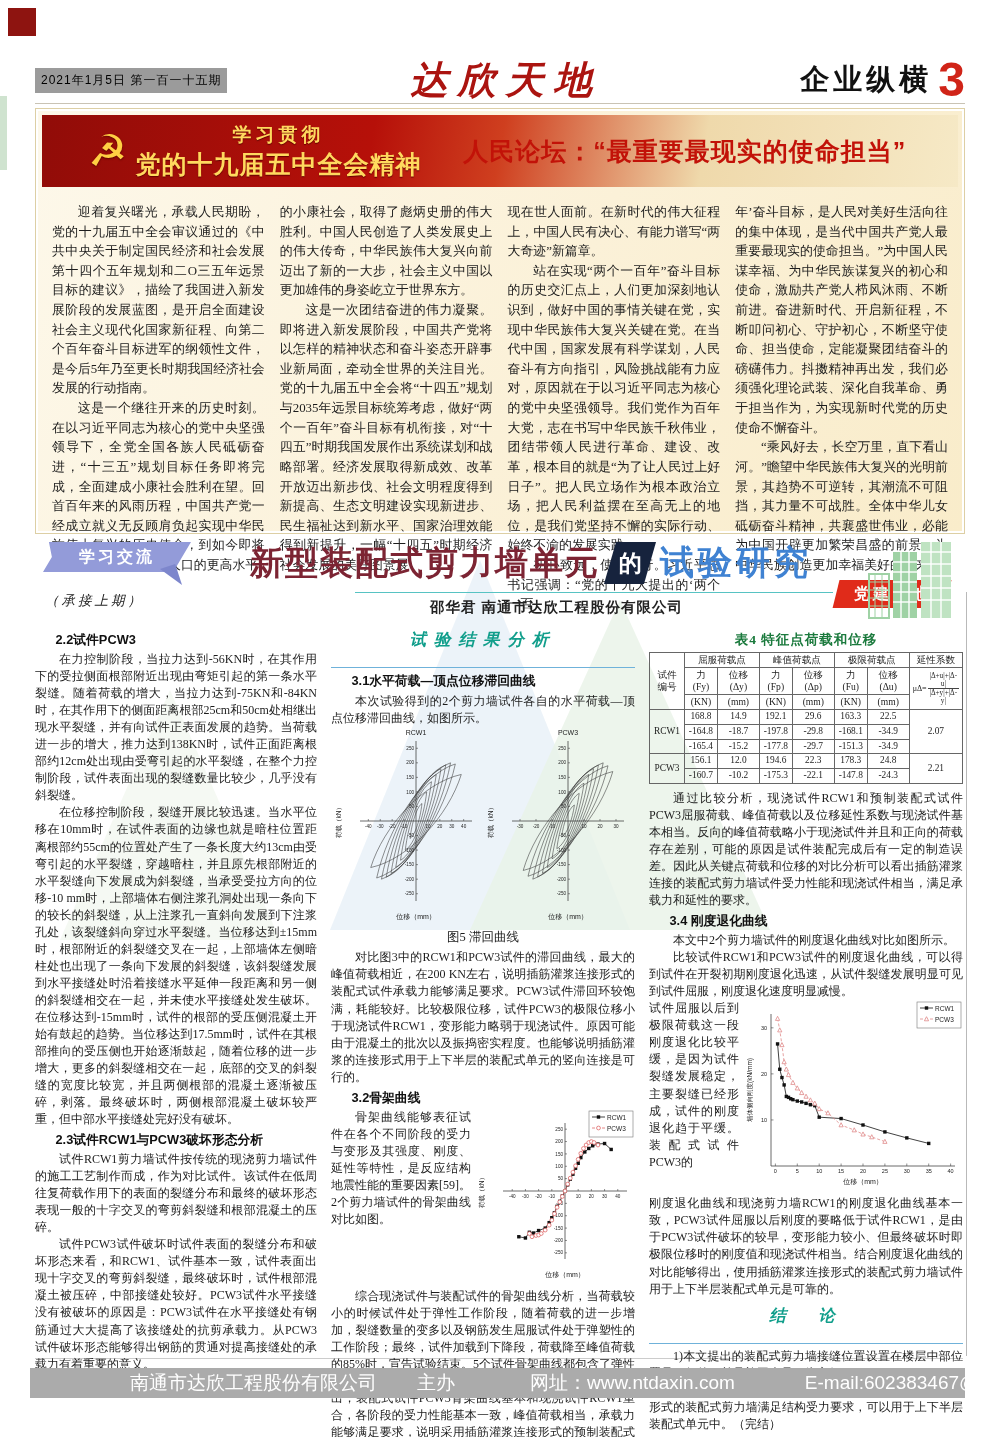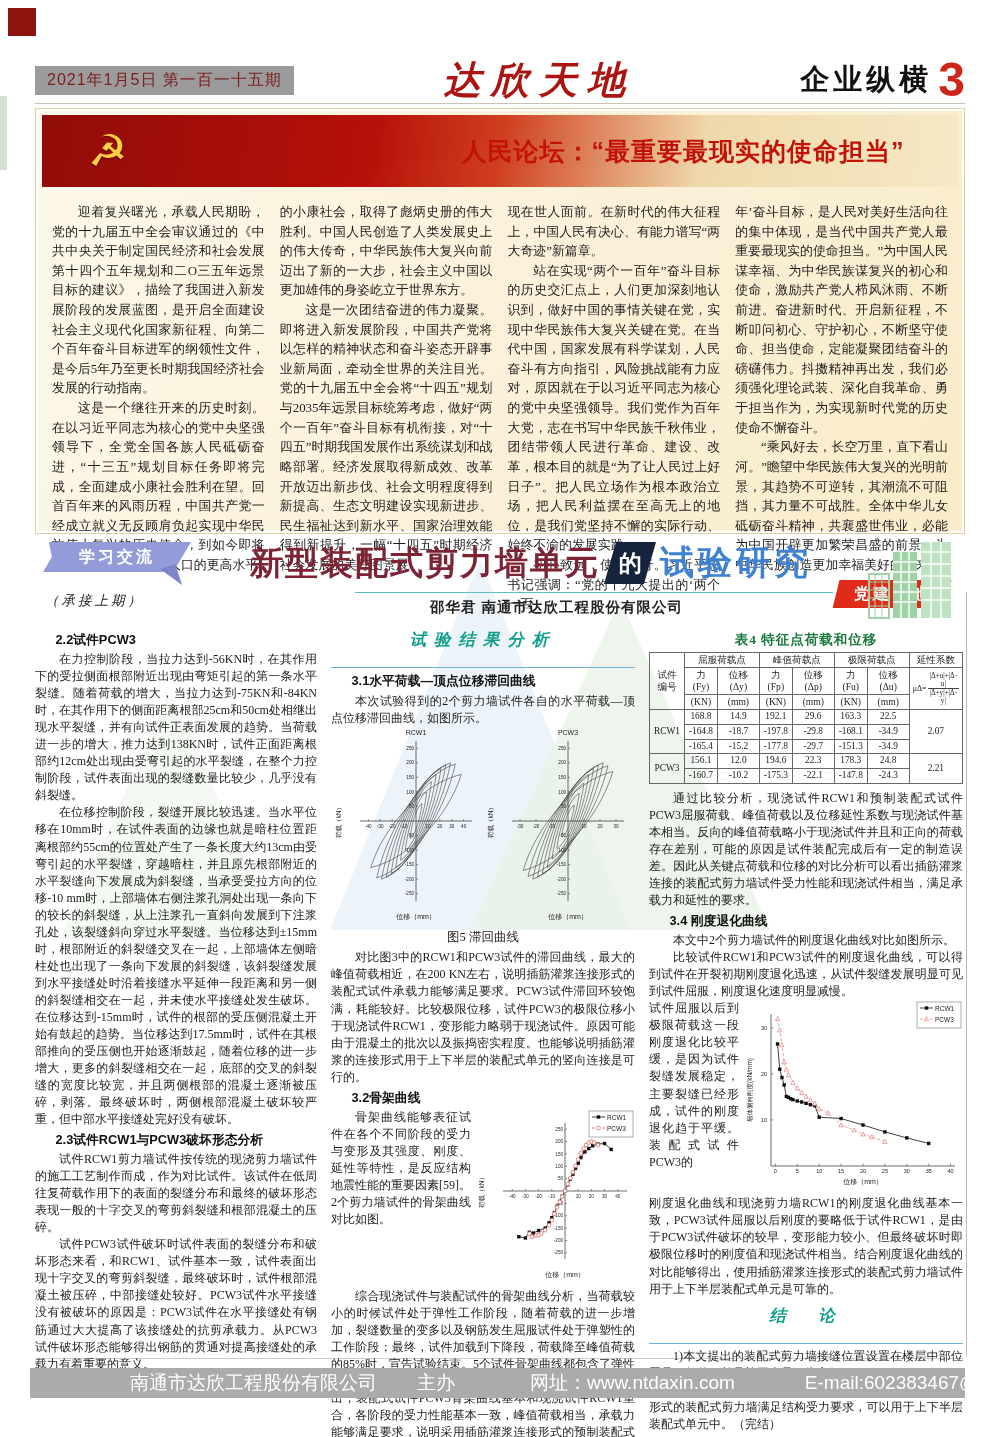--- a/index.html
+++ b/index.html
@@ -10,21 +10,21 @@
   
   .corner-red{position:absolute;left:8px;top:8px;width:28px;height:28px;background:#8e1410;}
   .left-strip{position:absolute;left:0;top:96px;width:7px;height:74px;background:#cfe3cf;}
   .wm{position:absolute;z-index:0;}
   .wm-t1{left:330px;top:560px;width:0;height:0;border-left:150px solid transparent;border-right:150px solid transparent;border-bottom:370px solid #e7f0f7;opacity:.8;}
   .wm-t2{left:470px;top:600px;width:0;height:0;border-left:150px solid transparent;border-right:150px solid transparent;border-bottom:330px solid #e9f3e7;opacity:.8;}
   .wm-t3{left:60px;top:690px;width:0;height:0;border-left:110px solid transparent;border-right:110px solid transparent;border-bottom:250px solid #f1f6ee;opacity:.7;}
 
   
   .header{position:absolute;left:35px;right:30px;top:60px;height:40px;z-index:2;display:flex;align-items:center;justify-content:space-between;}
-  .date-box{background:#9b9b9b;color:#7f1d1d;font-size:16px;padding:4px 12px;letter-spacing:1px;}
+  .date-box{background:#9b9b9b;color:#000000;font-size:12px;padding:4px 6px;letter-spacing:1px;}
   .masthead{color:#ab1410;font-size:38px;font-weight:bold;font-style:italic;letter-spacing:10px;transform:translateX(-8px);}
   .sec-wrap{display:flex;align-items:center;}
   .section-name{font-size:29px;font-weight:bold;letter-spacing:4px;color:#111;}
   .page-num{color:#d02418;font-size:48px;font-weight:bold;margin-left:6px;line-height:1;}
   .header-rule{position:absolute;left:35px;right:30px;top:103px;border-top:1px solid #c9c3b4;z-index:2;}
 
   
   .article1{position:absolute;left:35px;top:108px;width:928px;height:424px;z-index:1;
             border:1px solid #ddcfa4;background:linear-gradient(115deg,#fdf8ea 0%,#fbf1d8 55%,#f9ecca 100%);
             box-shadow:0 0 0 2px #fff inset;}
@@ -112,20 +112,24 @@
       <span class="section-name">企业纵横</span>
       <span class="page-num">3</span>
     </div>
   </div>
   <div class="header-rule"></div>
 
   <div class="article1">
     <div class="banner hd-sans">
       <div class="banner-left">
         <span class="emblem">☭</span>
+        <div class="banner-left-text">
+          <div class="b1">学习贯彻</div>
+          <div class="b2">党的十九届五中全会精神</div>
+        </div>
       </div>
       <div class="banner-right">
         <span>人民论坛：</span><span>“最重要最现实的使命担当”</span>
       </div>
     </div>
     <div class="cols4">
       <div class="col">
         <p class="art ind">迎着复兴曙光，承载人民期盼，党的十九届五中全会审议通过的《中共中央关于制定国民经济和社会发展第十四个五年规划和二O三五年远景目标的建议》，描绘了我国进入新发展阶段的发展蓝图，是开启全面建设社会主义现代化国家新征程、向第二个百年奋斗目标进军的纲领性文件，是今后5年乃至更长时期我国经济社会发展的行动指南。</p>
         <p class="art ind">这是一个继往开来的历史时刻。在以习近平同志为核心的党中央坚强领导下，全党全国各族人民砥砺奋进，“十三五”规划目标任务即将完成，全面建成小康社会胜利在望。回首百年来的风雨历程，中国共产党一经成立就义无反顾肩负起实现中华民族伟大复兴的历史使命，到如今即将全面建成惠及十几亿人口的更高水平</p>
       </div>

